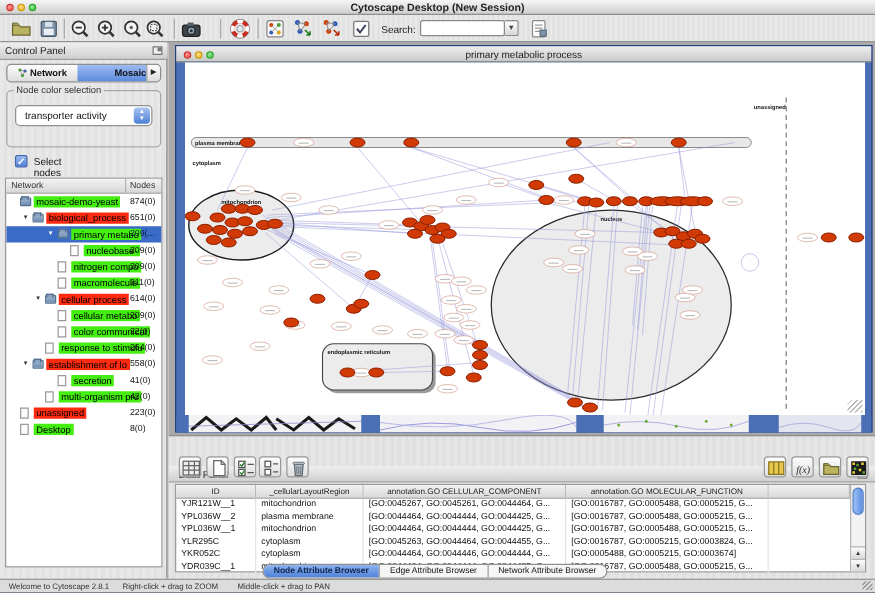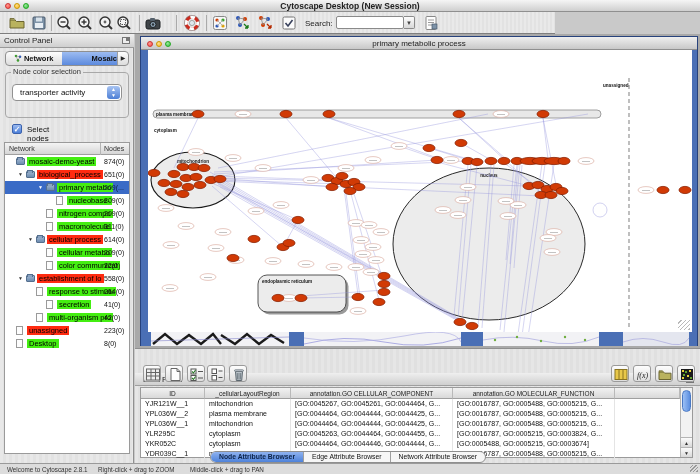--- a/index.html
+++ b/index.html
@@ -9,21 +9,21 @@
   .abs{position:absolute;}
   
   #titlebar{left:0;top:0;width:700px;height:12px;
     background:linear-gradient(#f5f5f5,#cfcfcf);border-bottom:1px solid #8f8f8f;padding-left:23px;}
   .tl{width:6px;height:6px;border-radius:50%;top:3px;}
   .tl.r{background:radial-gradient(circle at 35% 30%,#ff9a93,#f94c43);border:.5px solid #c33;}
   .tl.y{background:radial-gradient(circle at 35% 30%,#ffe08a,#f7b529);border:.5px solid #c90;}
   .tl.g{background:radial-gradient(circle at 35% 30%,#9fe8a0,#35c03f);border:.5px solid #2a2;}
   #main-title{left:0;top:1px;width:700px;text-align:center;font-size:8.5px;font-weight:bold;color:#222;}
   
-  #toolbar{left:0;top:12px;width:555px;height:22px;
+  #toolbar{left:0;top:12px;width:700px;height:22px;
     background:repeating-linear-gradient(90deg,#e9e9e9 0 2px,#e2e2e2 2px 4px);
     border-bottom:1px solid #7f7f7f;}
   .tbtn{top:2px;width:18px;height:18px;}
   .tbtn svg{width:18px;height:18px;}
   .tsep{top:3px;width:1px;height:16px;background:#aaa;}
   #search-label{top:7px;font-size:8px;color:#222;}
   #search-input{top:4px;width:68px;height:13px;border:1px solid #8a8a8a;background:#fff;
     font-size:8px;padding:0 2px;border-radius:2px;}
   #search-drop{top:4px;width:11px;height:13px;border:1px solid #8a8a8a;border-left:none;
     background:linear-gradient(#fdfdfd,#d8d8d8);font-size:6px;color:#444;text-align:center;line-height:13px;border-radius:0 2px 2px 0;}
@@ -299,29 +299,29 @@
             <span class="icon-file" style="left: 41px;"></span>
             <span class="tree-lbl hl-green" style="left: 52px;">cellular metabo</span>
             <span class="tree-count">209(0)</span>
           </div>
           <div class="tree-row">
             <span class="icon-file" style="left: 41px;"></span>
             <span class="tree-lbl hl-green" style="left: 52px;">color communicat</span>
             <span class="tree-count">22(0)</span>
           </div>
           <div class="tree-row">
+            <span class="icon-file" style="left: 31px;"></span>
+            <span class="tree-lbl hl-green" style="left: 42px;">response to stimulu</span>
+            <span class="tree-count">264(0)</span>
+          </div>
+          <div class="tree-row">
             <span class="arrow" style="left: 13px;">▼</span>
             <span class="icon-folder" style="left: 21px;"></span>
             <span class="tree-lbl hl-red" style="left: 32px;">establishment of lo</span>
             <span class="tree-count">558(0)</span>
-          </div>
-          <div class="tree-row">
-            <span class="icon-file" style="left: 31px;"></span>
-            <span class="tree-lbl hl-green" style="left: 42px;">response to stimulu</span>
-            <span class="tree-count">264(0)</span>
           </div>
           <div class="tree-row">
             <span class="icon-file" style="left: 41px;"></span>
             <span class="tree-lbl hl-green" style="left: 52px;">secretion</span>
             <span class="tree-count">41(0)</span>
           </div>
           <div class="tree-row">
             <span class="icon-file" style="left: 31px;"></span>
             <span class="tree-lbl hl-green" style="left: 42px;">multi-organism pro</span>
             <span class="tree-count">42(0)</span>

